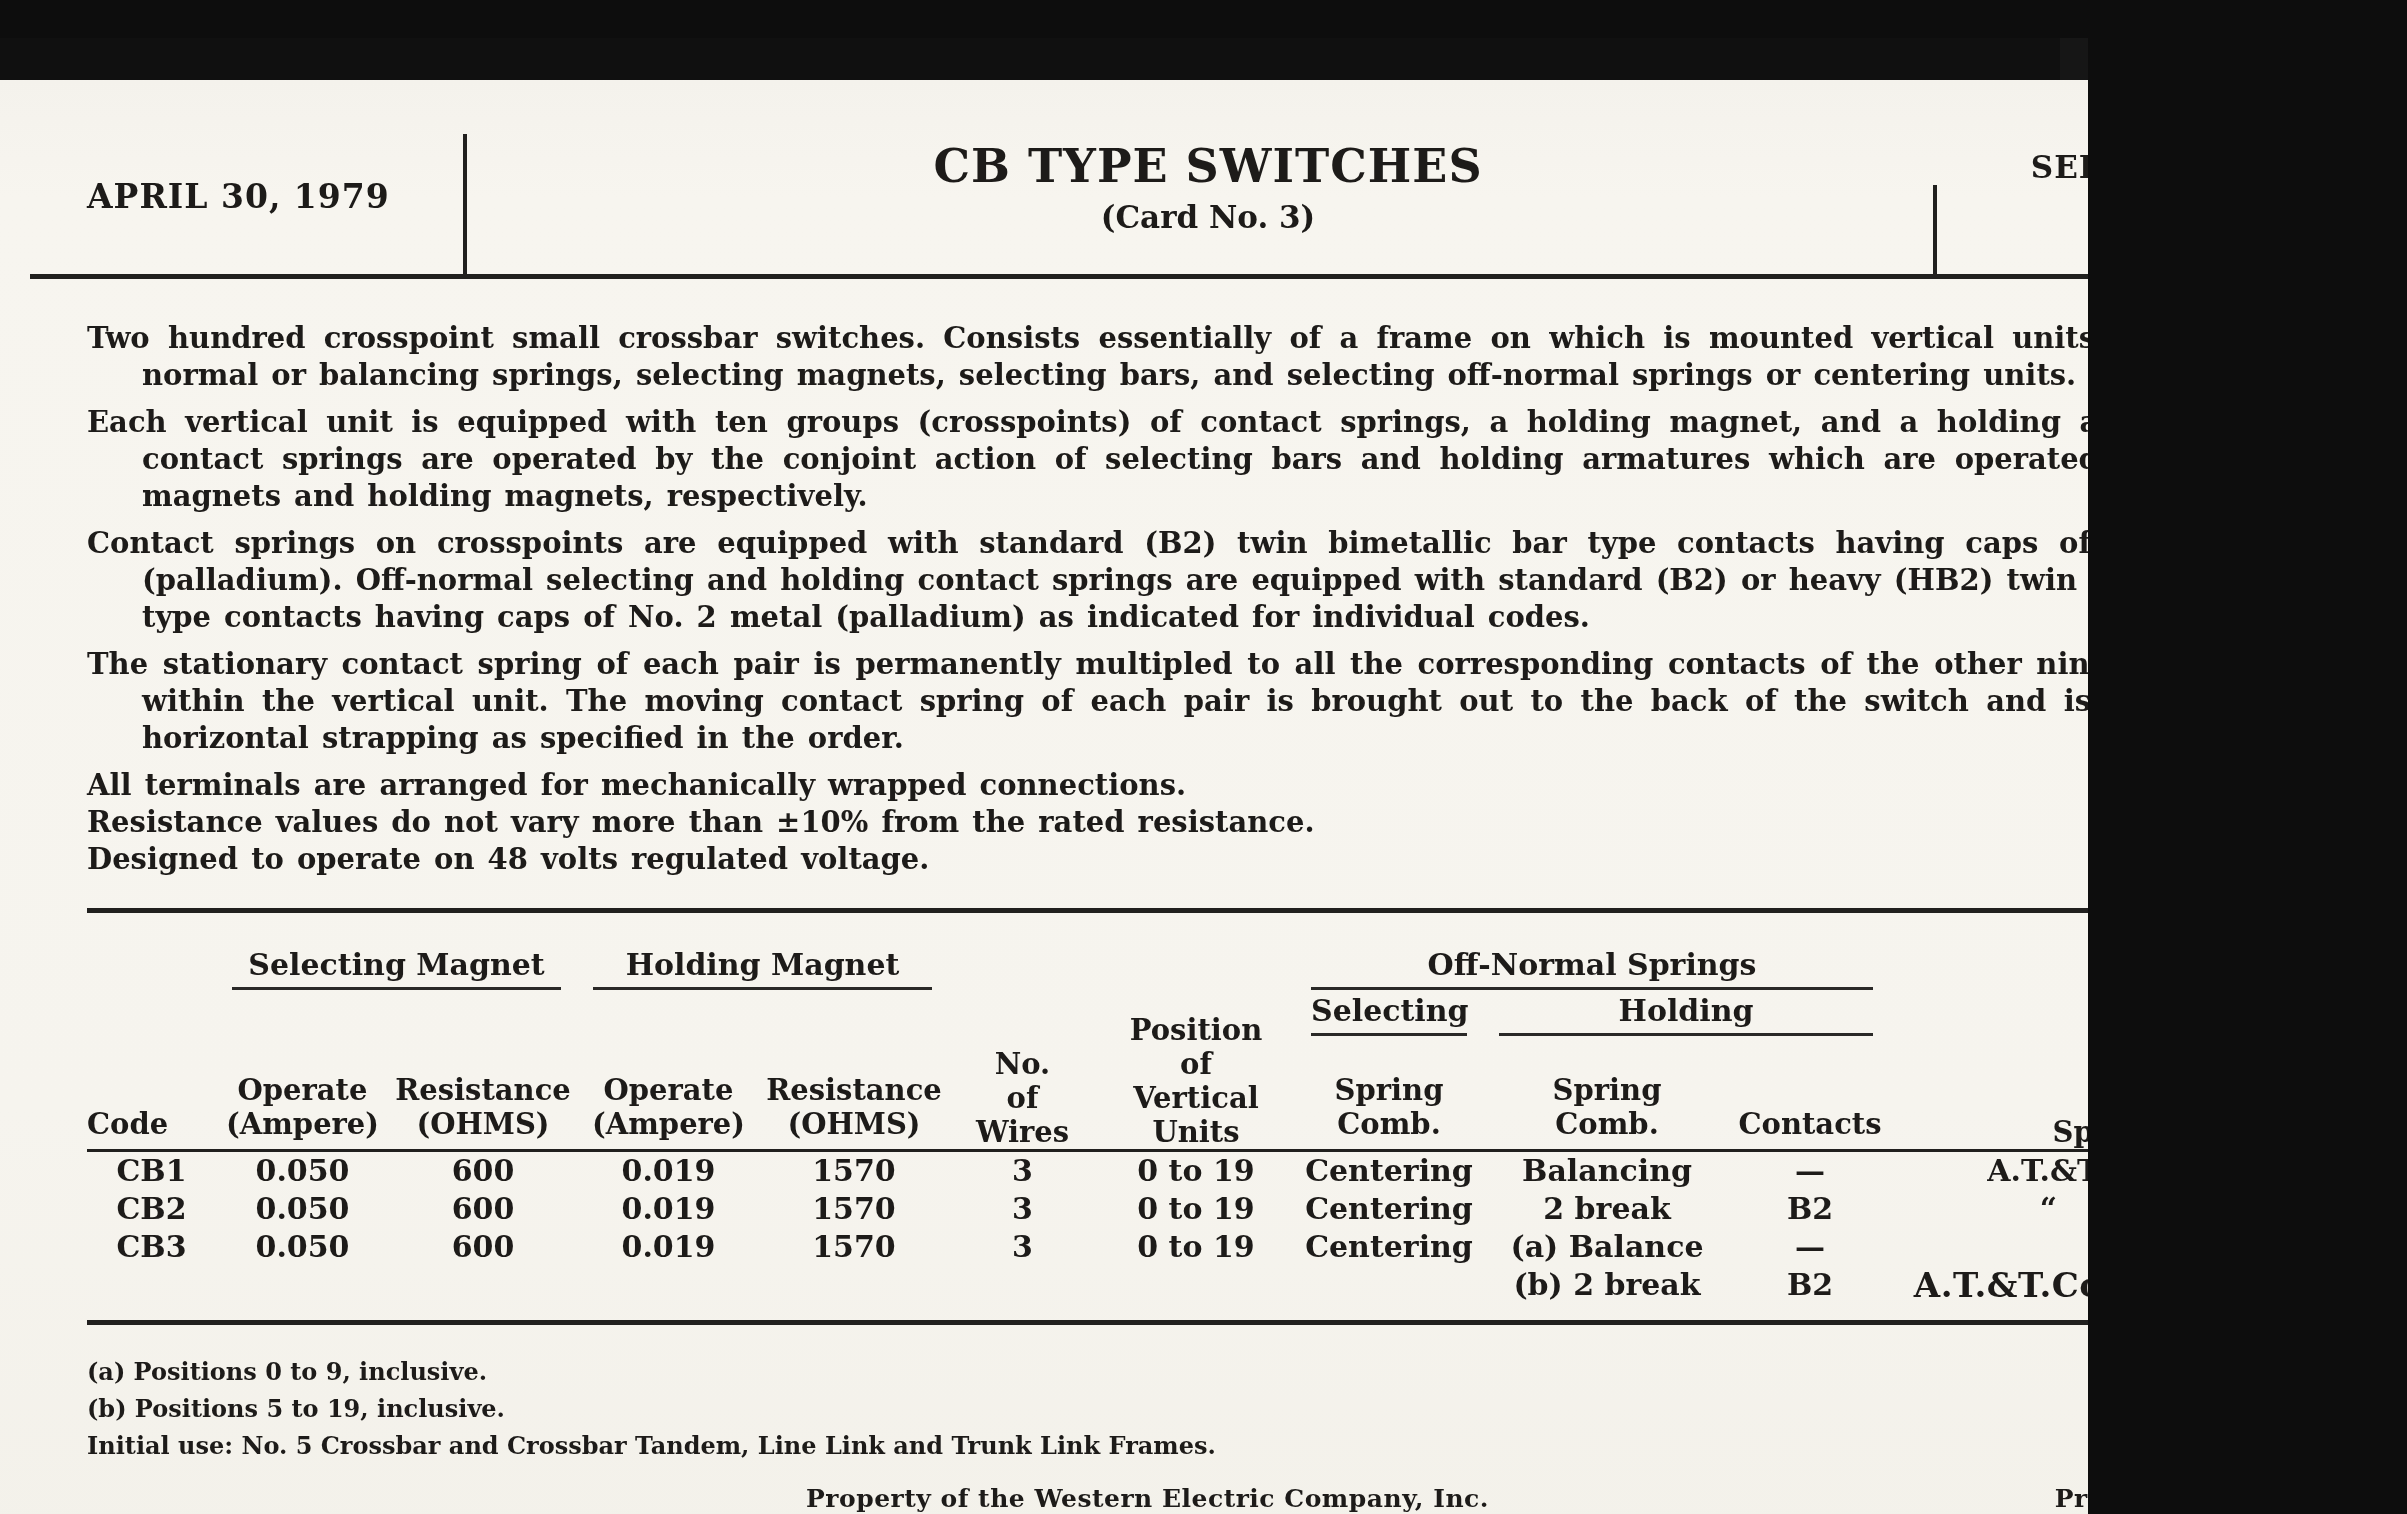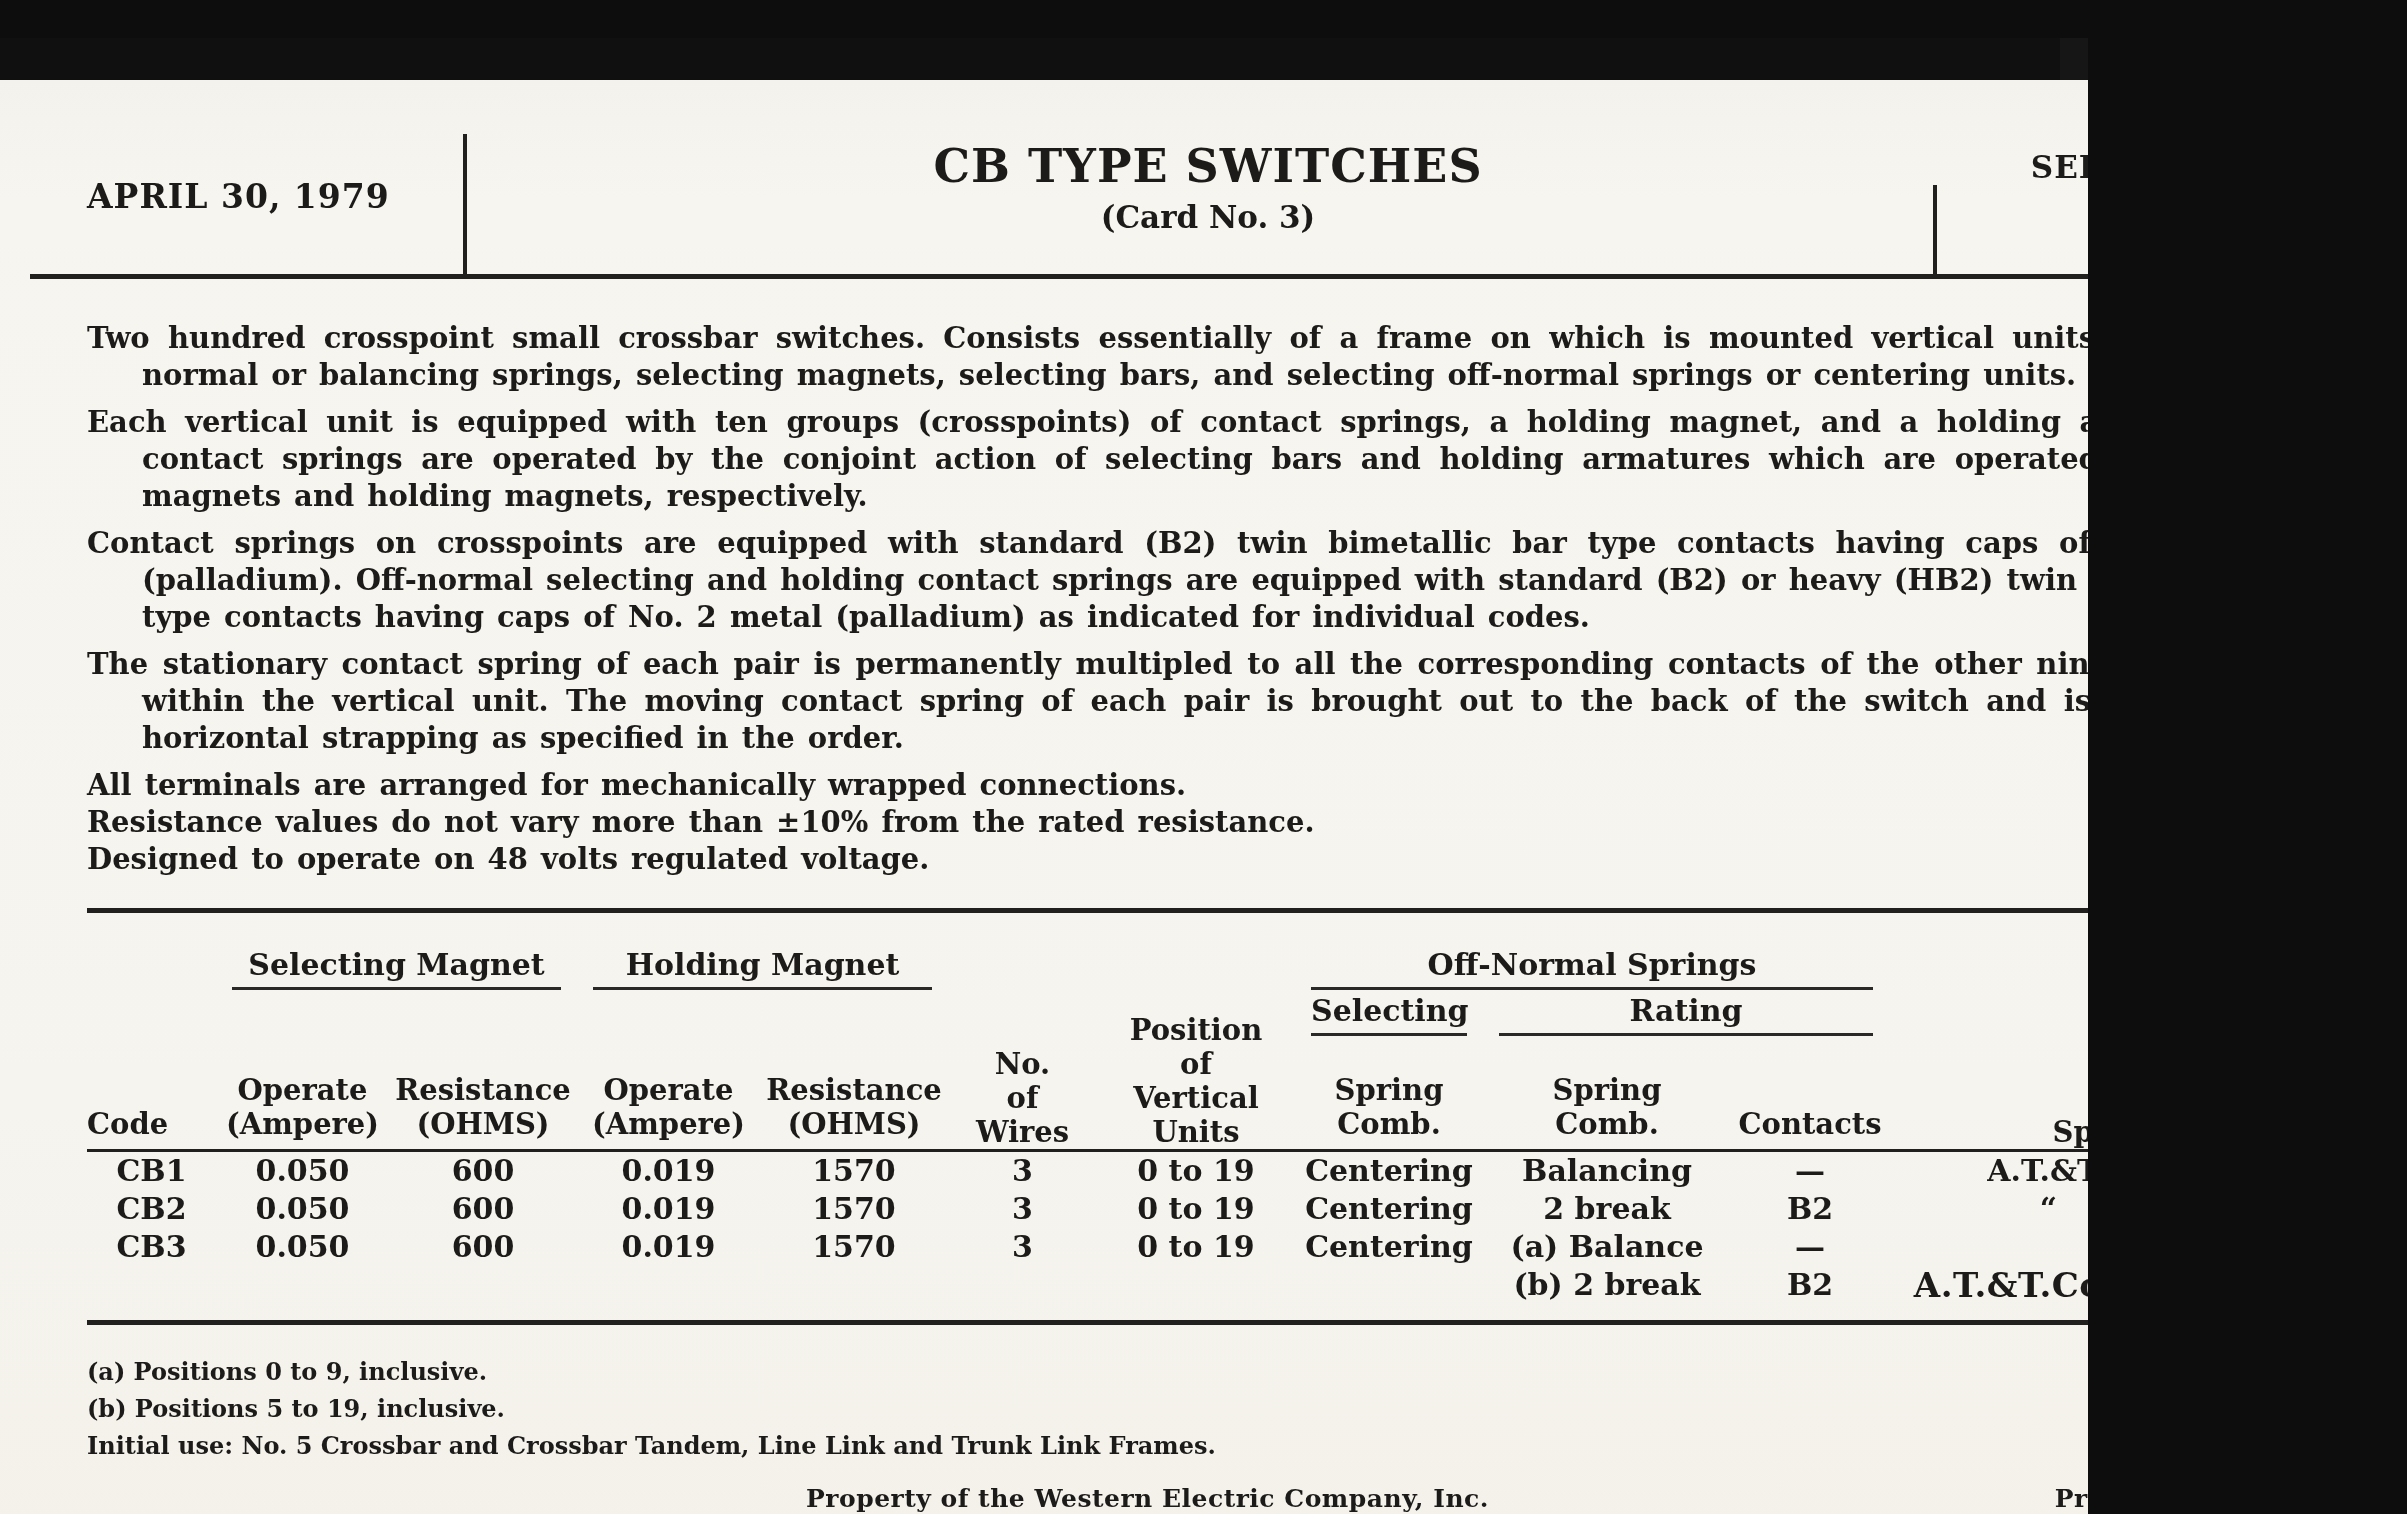--- a/index.html
+++ b/index.html
@@ -157,21 +157,21 @@
           </th>
         </tr>
         <tr class="r2">
           <th></th>
           <th colspan="2"></th>
           <th colspan="2"></th>
           <th>
             <span class="grp">Selecting</span>
           </th>
           <th colspan="2">
-            <span class="grp">Rating</span>
+            <span class="grp">Holding</span>
           </th>
         </tr>
         <tr class="r3">
           <th>
             <span class="leaf left">Code</span>
           </th>
           <th>
             <span class="leaf">Operate
 (Ampere)</span>
           </th>

